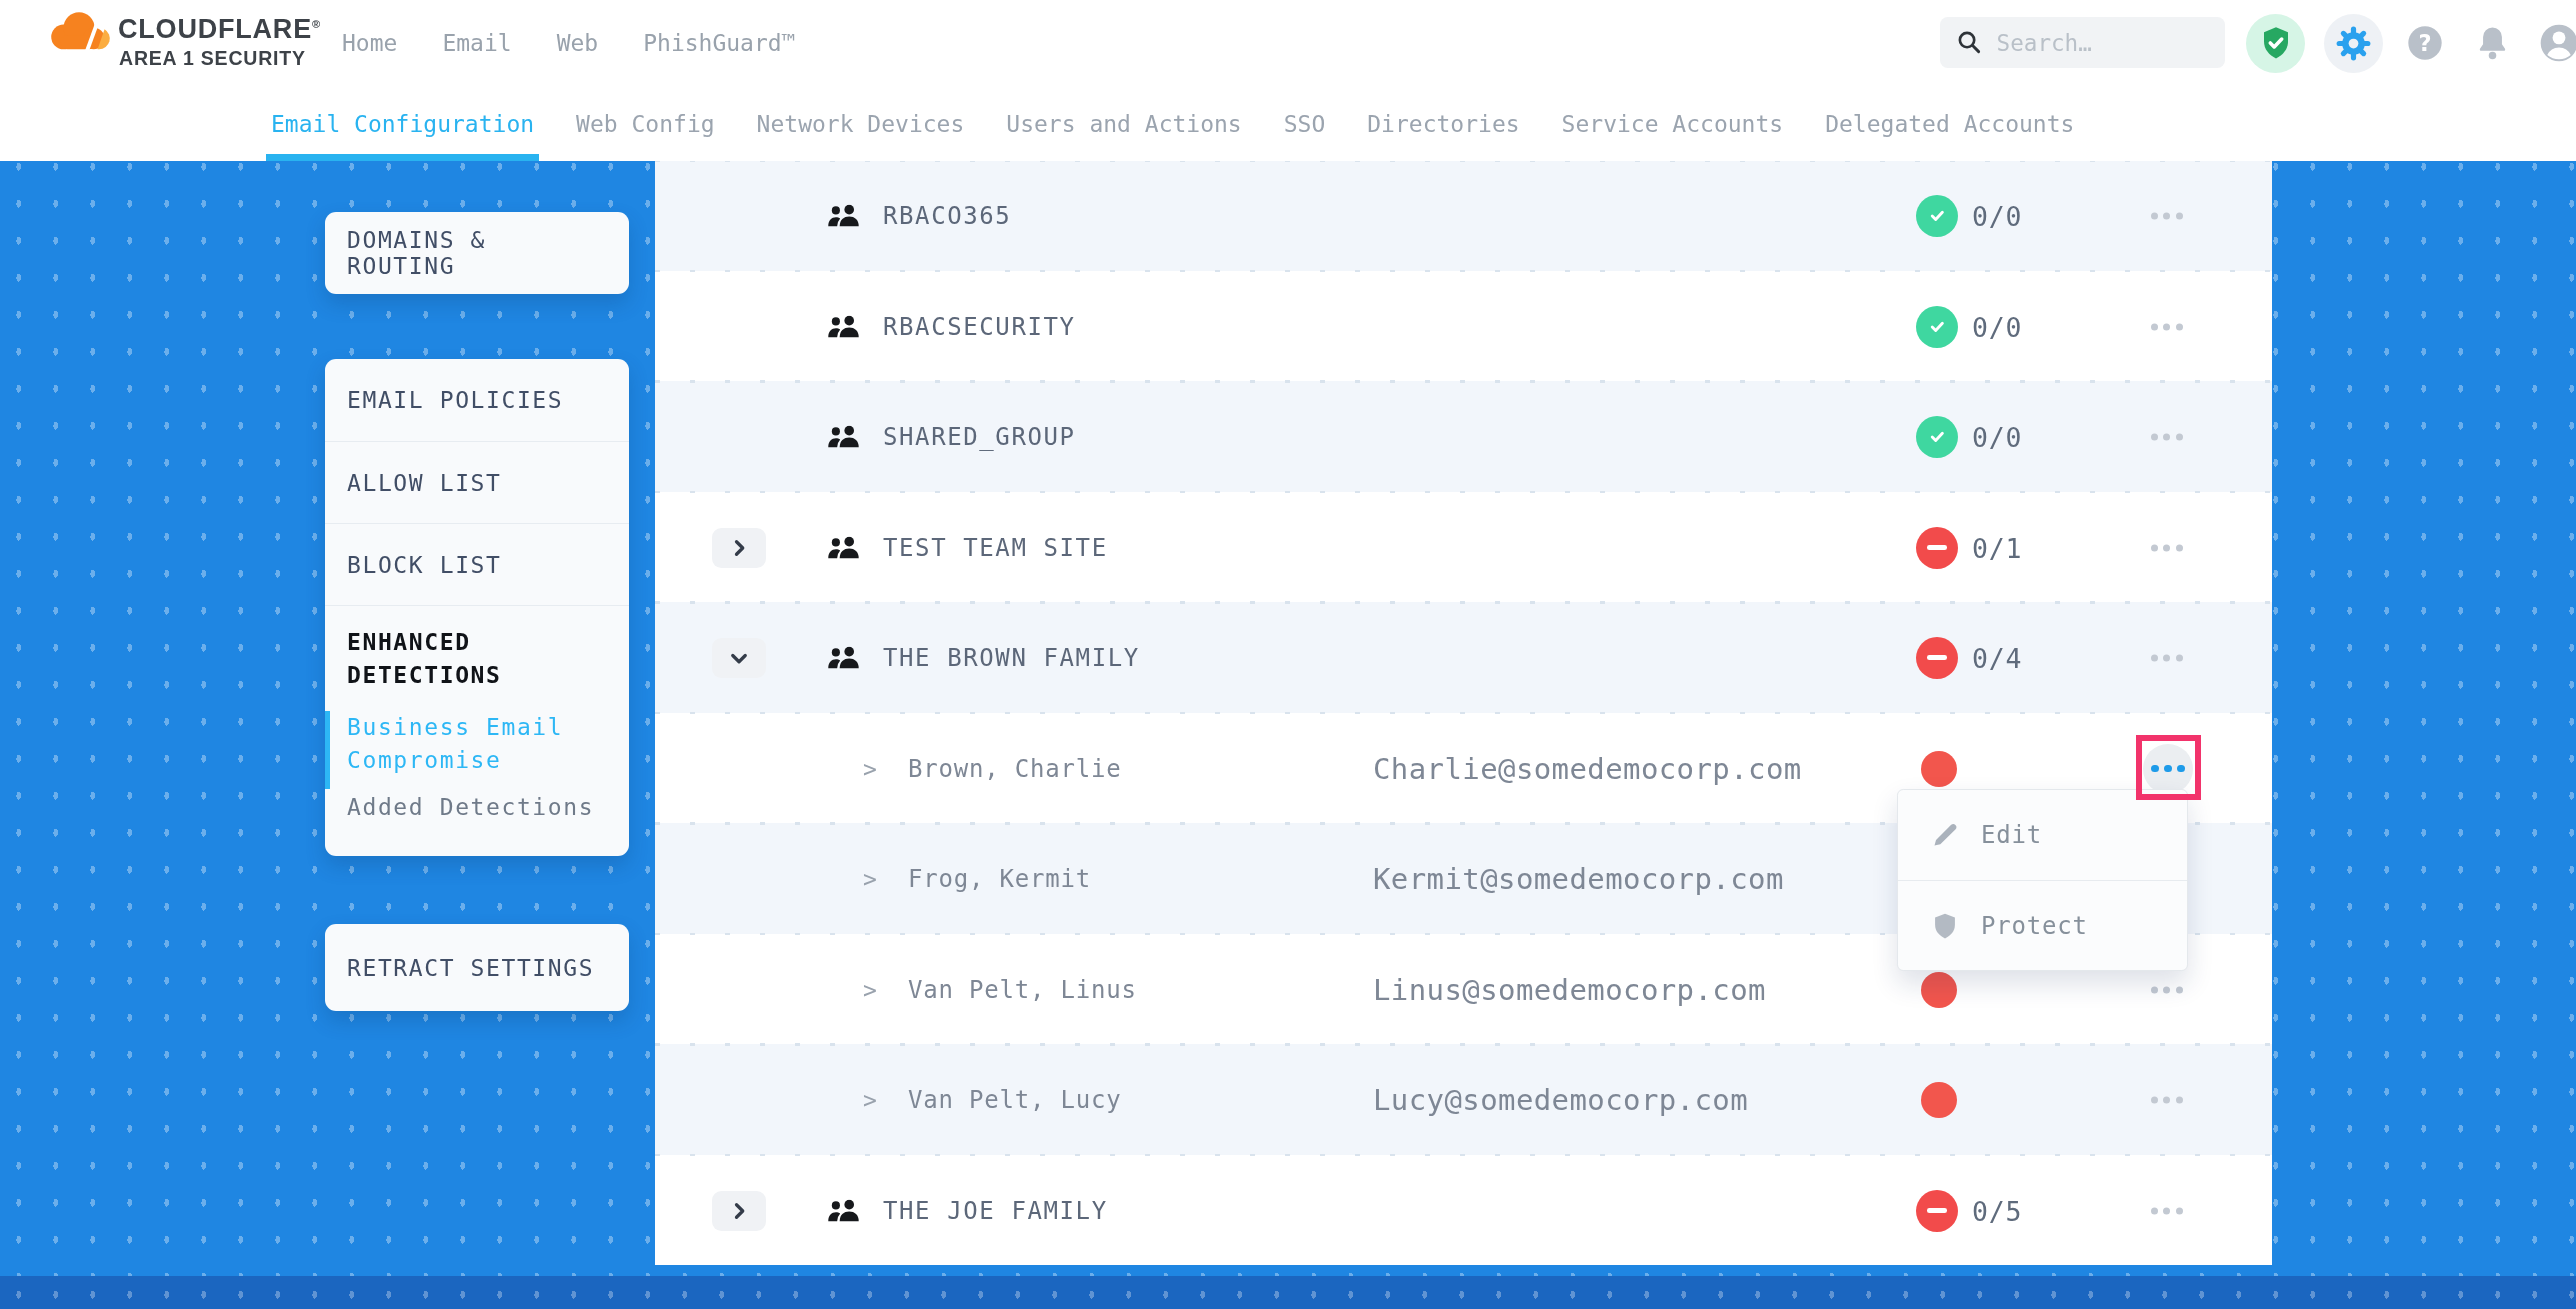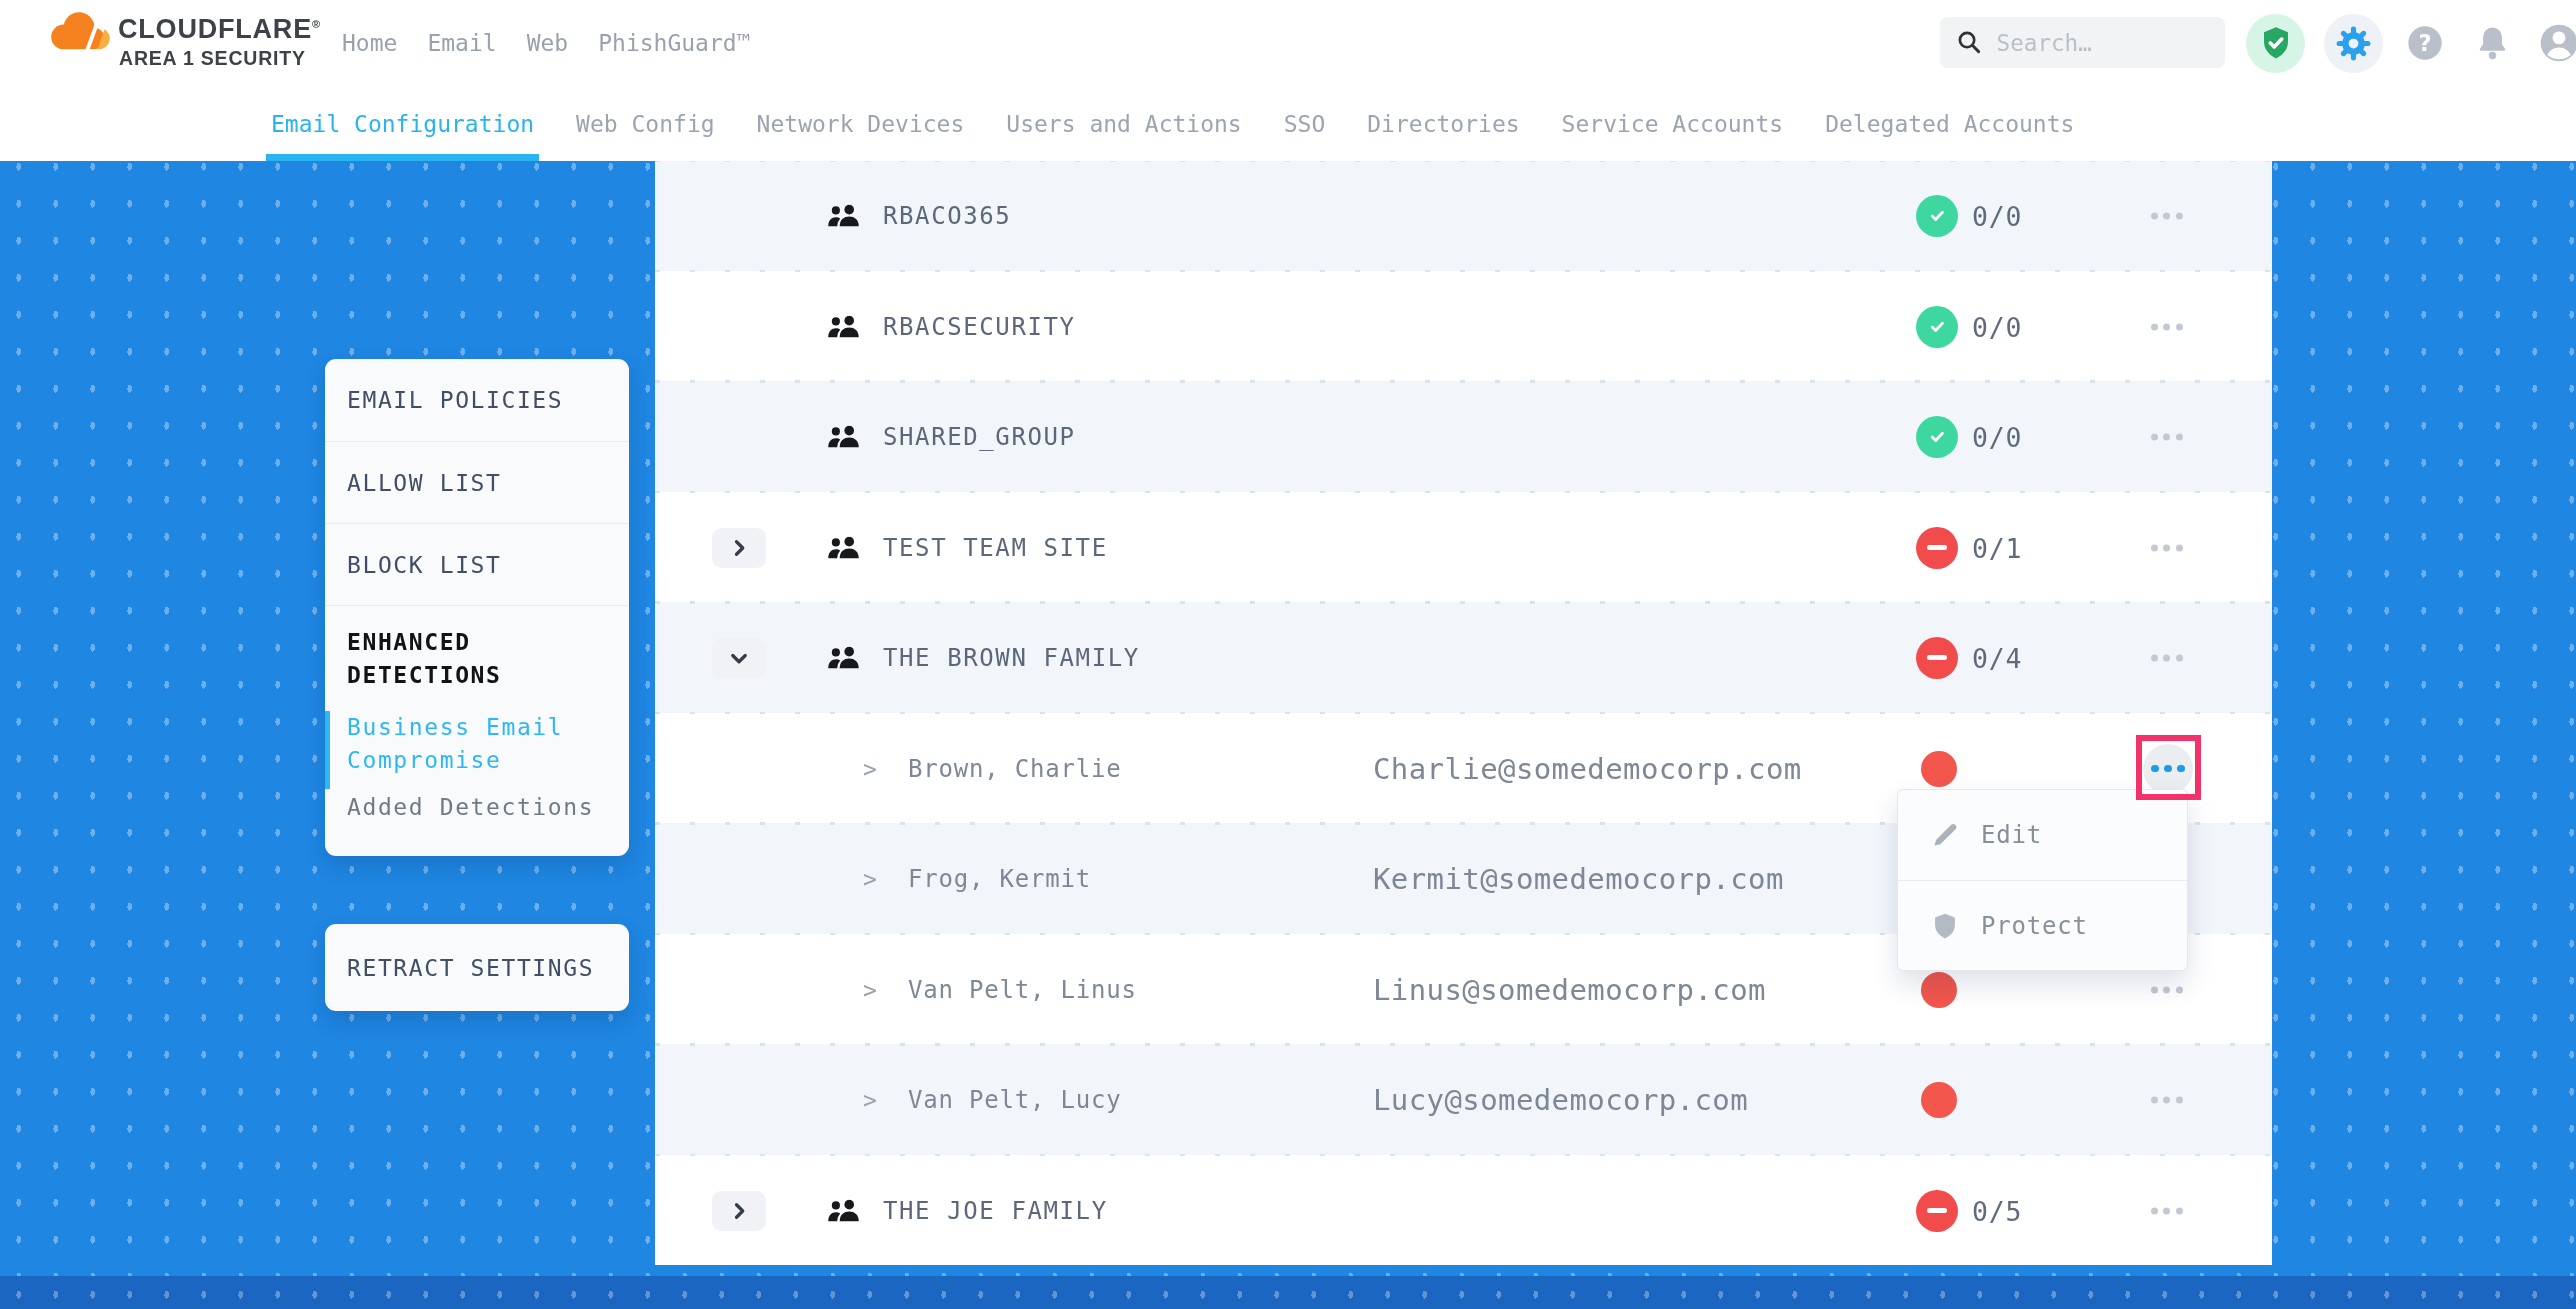--- a/index.html
+++ b/index.html
@@ -10,21 +10,21 @@
         background-size:37px 37px;
         font-family:"DejaVu Sans Mono","Liberation Mono",monospace;}
   
   .header{position:absolute;left:0;top:0;width:2576px;height:86px;background:#ffffff;z-index:5;}
   .logo{position:absolute;left:40px;top:6.2px;width:75px;height:51px;}
   .brand{position:absolute;left:118px;top:14px;font-family:"Liberation Sans",sans-serif;font-weight:700;
          font-size:27px;letter-spacing:0.8px;color:#3d4248;}
   .brand sup{font-size:11px;}
   .brand-sub{position:absolute;left:119px;top:47px;font-family:"Liberation Sans",sans-serif;font-weight:700;
          font-size:19.5px;letter-spacing:0.8px;color:#3d4248;}
-  .hnav{position:absolute;left:342px;top:0;height:86px;display:flex;align-items:center;gap:30px;}
+  .hnav{position:absolute;left:342px;top:0;height:86px;display:flex;align-items:center;gap:45px;}
   .hnav a{font-size:23px;color:#99a2ac;text-decoration:none;}
   .search{position:absolute;left:1940px;top:17px;width:285px;height:51px;background:#f1f3f5;border-radius:7.8px;
           display:flex;align-items:center;padding:0 15.6px;gap:12.5px;}
   .search input{border:none;background:transparent;outline:none;width:187px;
           font:22.6px "DejaVu Sans Mono",monospace;color:#1d4ed8;}
   .search input::placeholder{color:#b9c0c8;}
   .hicons{position:absolute;left:2246px;top:0;height:86px;display:flex;align-items:center;gap:18.7px;}
   .icirc{width:59px;height:59px;border-radius:50%;display:flex;align-items:center;justify-content:center;}
   .icirc.green{background:#d6f5e6;}
   .icirc.gray{background:#eef1f5;}
@@ -164,20 +164,23 @@
     <div class="tab active">Email Configuration</div>
     <div class="tab">Web Config</div>
     <div class="tab">Network Devices</div>
     <div class="tab">Users and Actions</div>
     <div class="tab">SSO</div>
     <div class="tab">Directories</div>
     <div class="tab">Service Accounts</div>
     <div class="tab">Delegated Accounts</div>
   </div>
 
+  <div class="card" id="card-domains">
+    <div class="single">DOMAINS &amp; ROUTING</div>
+  </div>
 
   <div class="card" id="card-policies">
     <div class="pitem">EMAIL POLICIES</div>
     <div class="pitem">ALLOW LIST</div>
     <div class="pitem">BLOCK LIST</div>
     <div class="enh">
       <div class="enh-bar"></div>
       <div class="enh-title">ENHANCED DETECTIONS</div>
       <div class="enh-active">Business Email Compromise</div>
       <div class="enh-plain">Added Detections</div>

